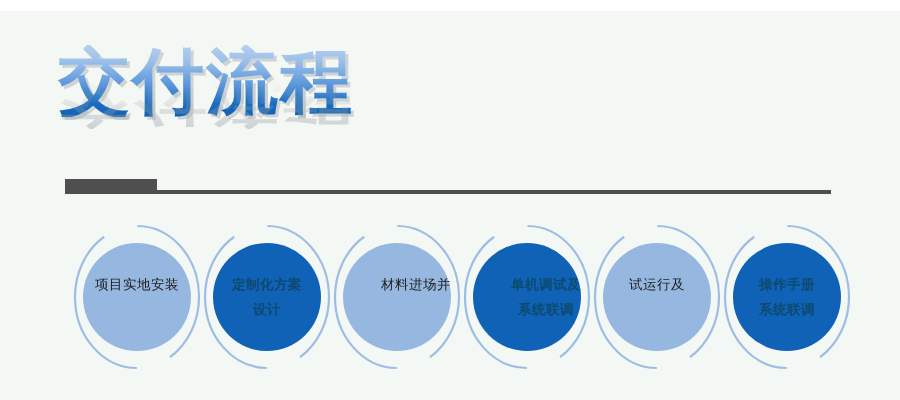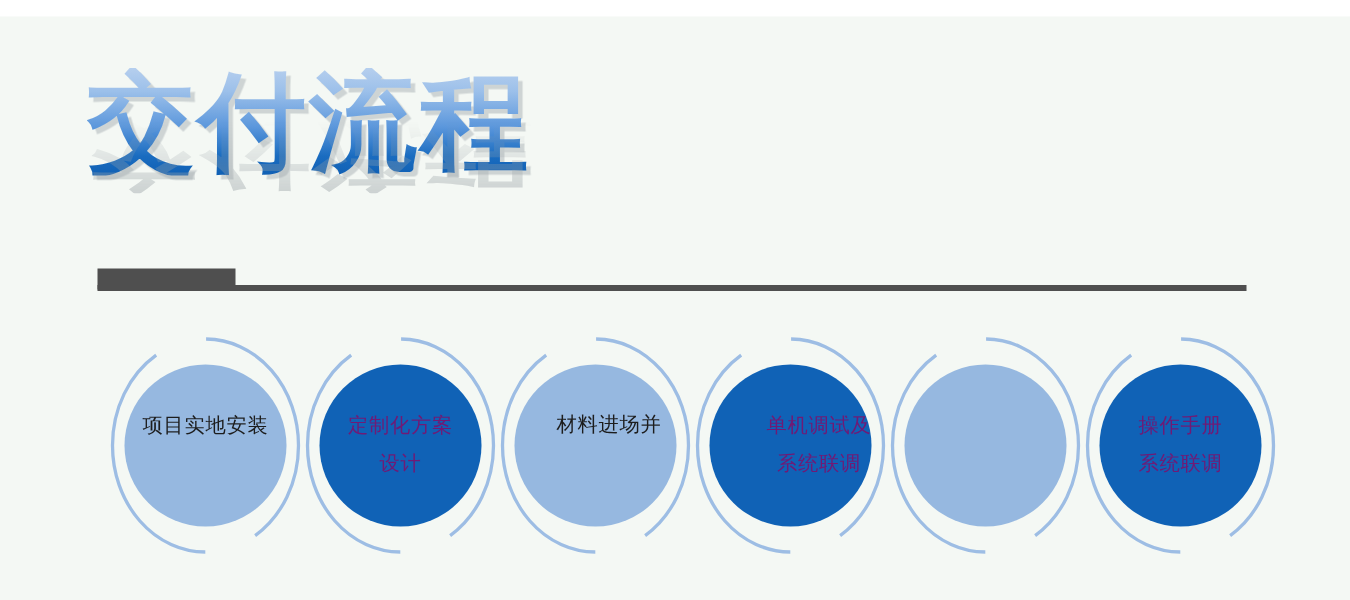--- a/index.html
+++ b/index.html
@@ -107,22 +107,22 @@
     font-size: 13.5px;
     line-height: 25px;
     pointer-events: none;
     letter-spacing: 0.5px;
   }
   .node-label.dark {
     color: #1d1d1d;
     font-weight: normal;
   }
   .node-label.light {
-    color: #701a75;
-    font-weight: normal;
+    color: #0c4a6e;
+    font-weight: bold;
   }
   .node-label .ln { display: block; }
 </style>
 </head>
 <body>
 
 <div id="canvas" style="background: rgb(244, 248, 244); margin-top: 11px;">
 
   <div id="title-block">
     <div id="title-text">交付流程</div>
@@ -162,28 +162,29 @@
     </svg>
 
     <div id="labels">
         <div class="node-label dark" style="left: 75px; top: 65px;">
           <span class="ln">项目实地安装</span>
         </div>
         <div class="node-label light" style="left: 205px; top: 65px;">
           <span class="ln">定制化方案</span>
           <span class="ln">设计</span>
         </div>
-        <div class="node-label dark" style="left: 344px; top: 65px; font-family: Liberation Mono, monospace;">
+        <div class="node-label dark" style="left: 354px; top: 65px;">
           <span class="ln">材料进场并</span>
         </div>
         <div class="node-label light" style="left: 465px; top: 65px; padding-left: 19px;">
           <span class="ln">单机调试及</span>
           <span class="ln">系统联调</span>
         </div>
         <div class="node-label dark" style="left: 595px; top: 65px;">
+          <span class="ln">试运行及</span>
         </div>
         <div class="node-label light" style="left: 725px; top: 65px;">
           <span class="ln">操作手册</span>
           <span class="ln">系统联调</span>
         </div>
       </div>
   </div>
 
 </div>
 

